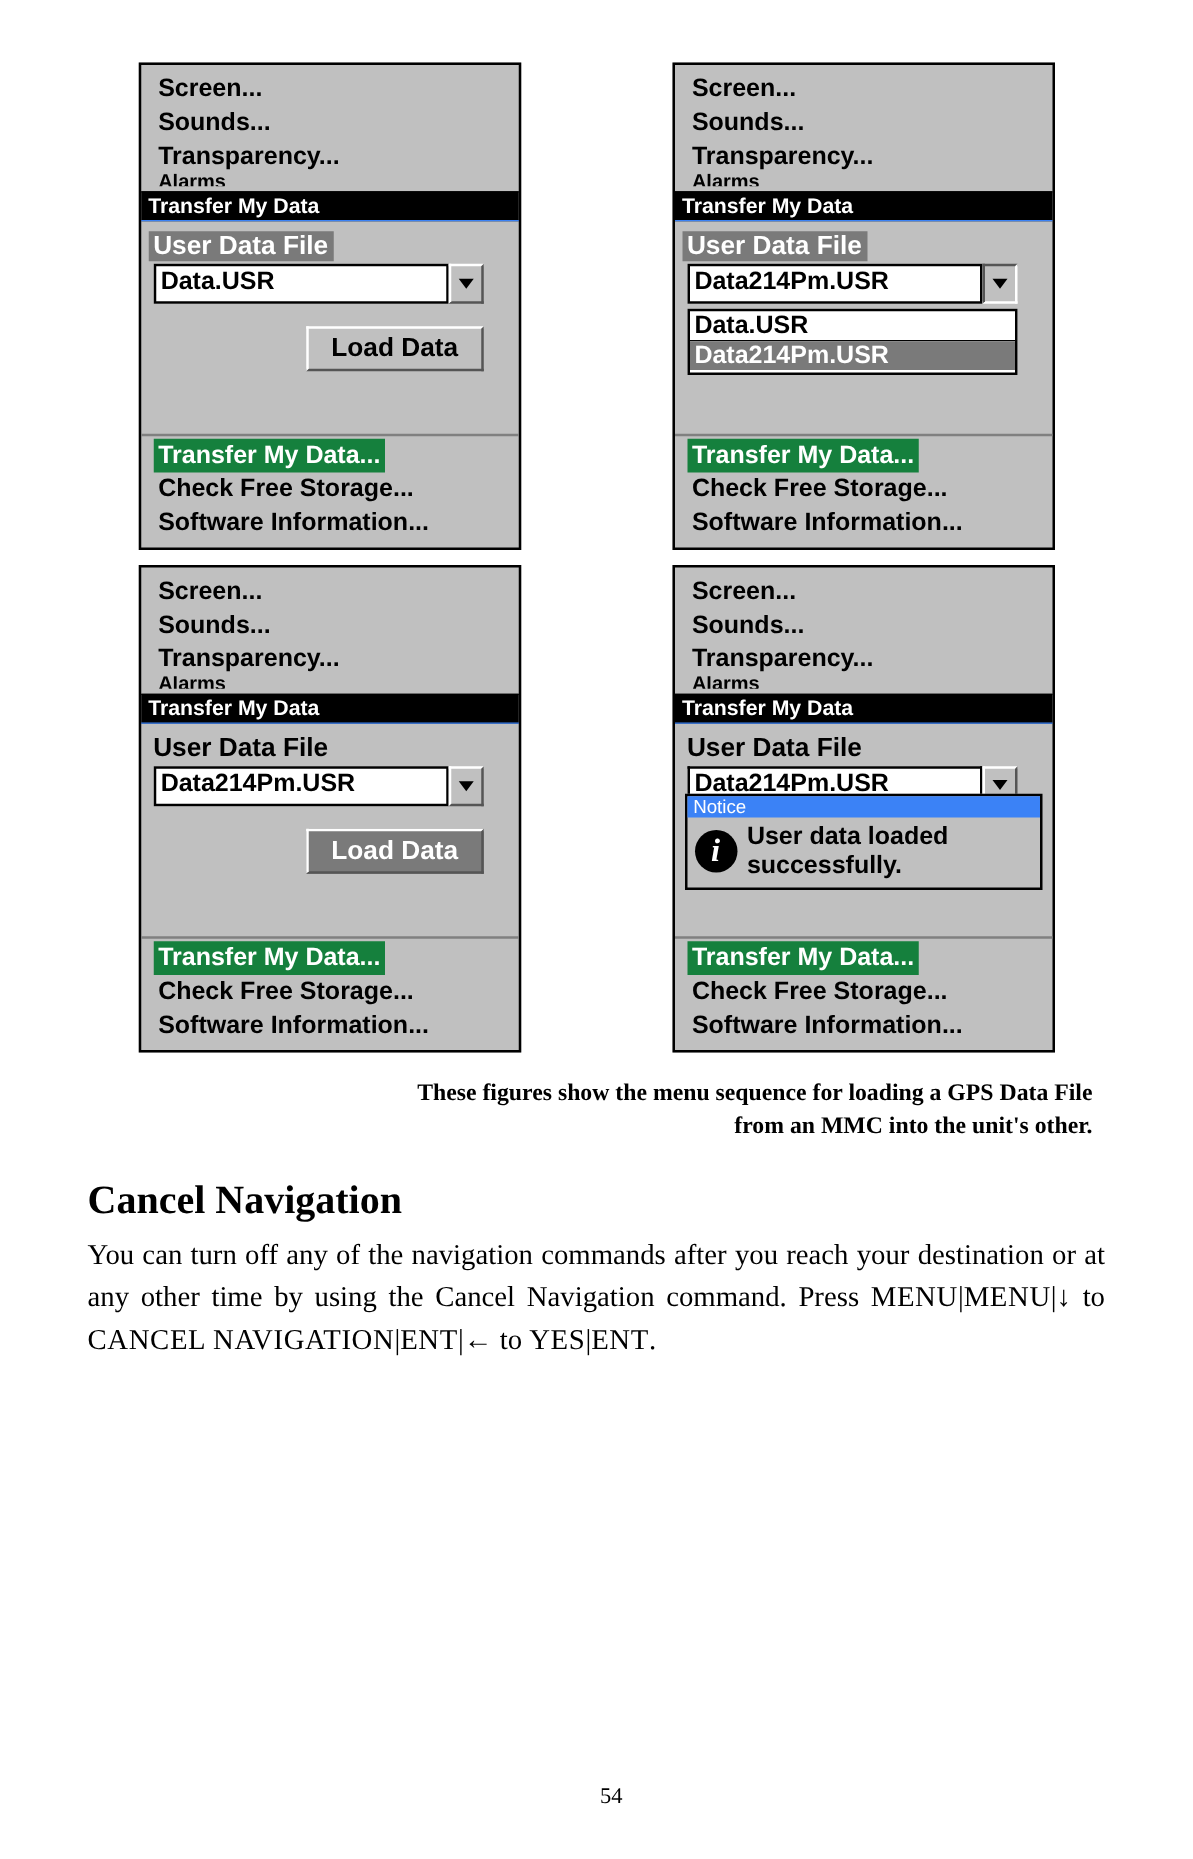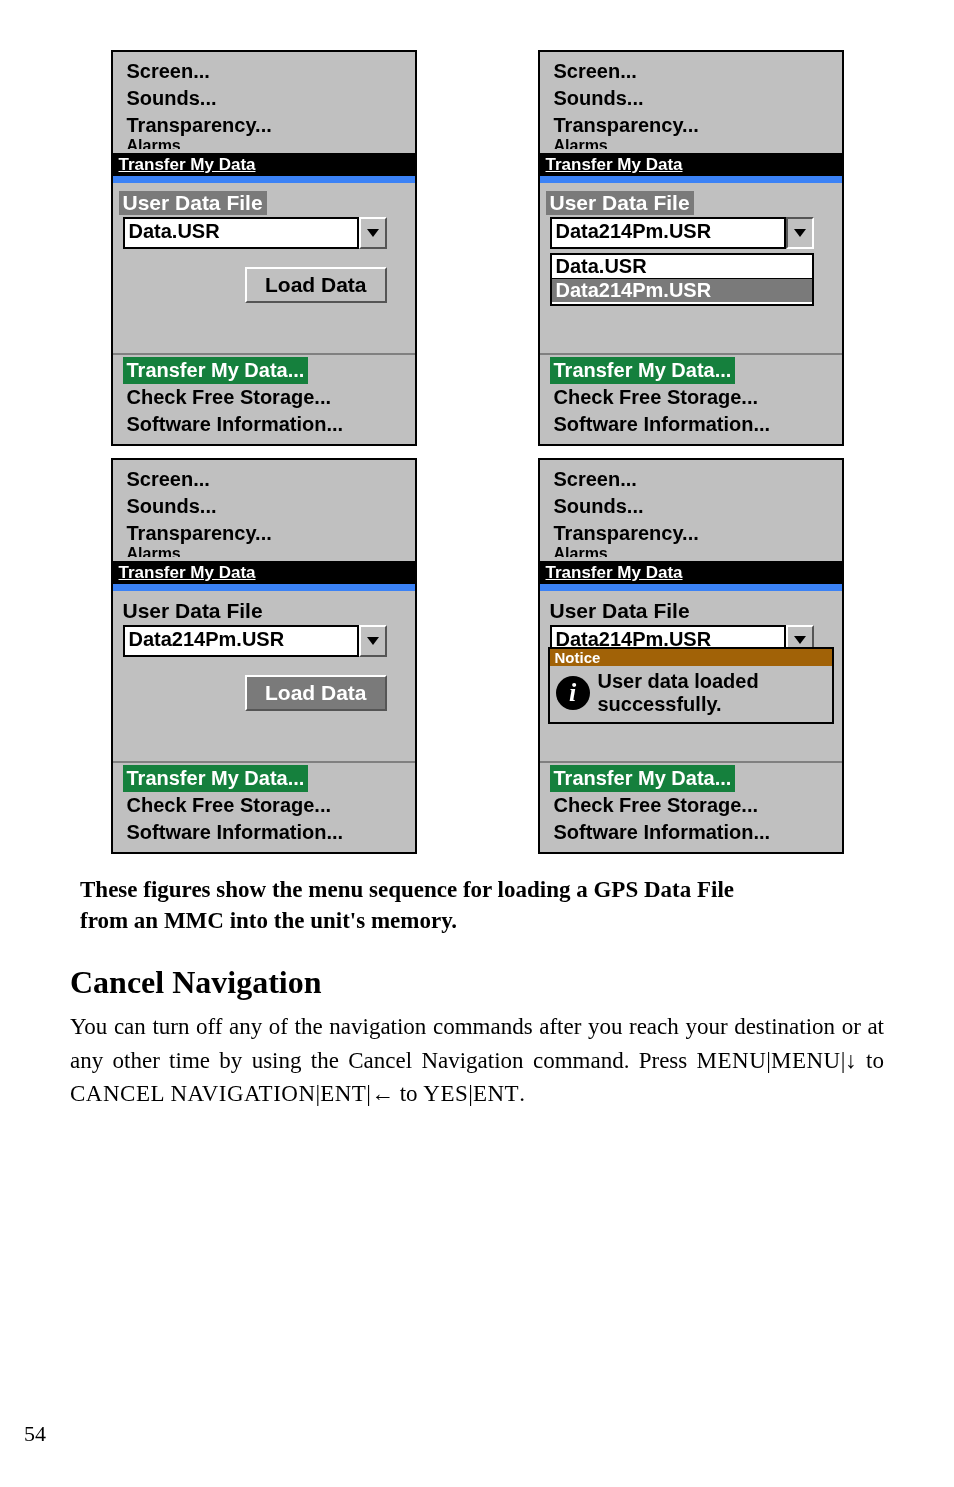--- a/index.html
+++ b/index.html
@@ -46,22 +46,21 @@
     overflow: hidden;
     height: 10px;
   }
   .dlg-title {
     background: #000;
     color: #fff;
     font-size: 17px;
     font-weight: bold;
     padding: 1px 6px;
     border-top: 1px solid #000;
-    border-bottom: 7px solid #3b82f6;
-    text-decoration: underline;
+    border-bottom: 1px solid #3b82f6;
   }
   .dlg-body {
     padding: 6px 28px 20px 10px;
     min-height: 170px;
     box-sizing: border-box;
     position: relative;
   }
   .field-label {
     font-size: 21px;
     font-weight: bold;
@@ -148,24 +147,24 @@
   }
   .notice {
     position: absolute;
     left: 8px;
     right: 8px;
     top: 56px;
     background: #c0c0c0;
     border: 2px solid #000;
   }
   .notice-title {
-    background: #a16207;
+    background: #3b82f6;
     color: #fff;
     font-size: 15px;
-    font-weight: bold;
+    font-weight: normal;
     padding: 0 5px;
   }
   .notice-body {
     display: flex;
     align-items: center;
     gap: 8px;
     padding: 4px 6px 6px 6px;
     font-size: 20px;
     font-weight: bold;
     line-height: 1.15;
@@ -189,46 +188,47 @@
     border-top: 2px solid #808080;
   }
   .bottom-menu .menu-line.first {
     background: #15803d;
     color: #fff;
     padding: 0 4px;
     margin-left: -4px;
     display: inline-block;
   }
   .caption {
-    text-align: left;
+    text-align: right;
     font-family: "Century Schoolbook", Georgia, serif;
     font-weight: bold;
-    font-size: 23px;
+    font-size: 19px;
     line-height: 1.35;
     margin: 20px 10px 28px 10px;
   }
   h2.section {
     font-family: "Century Schoolbook", Georgia, serif;
     font-weight: bold;
     font-size: 32px;
     margin: 6px 0 10px 0;
   }
   .body-text {
     font-family: "Century Schoolbook", Georgia, serif;
     font-size: 23px;
     line-height: 1.42;
     text-align: justify;
   }
   .smallcaps {
     font-variant: small-caps;
     letter-spacing: 0.5px;
   }
   .pagenum {
+    text-align: center;
     font-family: "Century Schoolbook", Georgia, serif;
-    font-size: 22px;
+    font-size: 18px;
     position: absolute;
     bottom: 40px;
     left: 0; right: 0; margin-left: 24px;
   }
   .arrow {
     font-family: Arial, sans-serif;
     font-weight: bold;
   }
 </style>
 </head>
@@ -348,21 +348,21 @@
         <span class="menu-line first">Transfer My Data...</span>
         <div class="menu-line">Check Free Storage...</div>
         <div class="menu-line">Software Information...</div>
       </div>
     </div>
 
   </div>
 
   <div class="caption">
     <span>These figures show the menu sequence for loading a GPS Data File</span><br>
-    <span>from an MMC into the unit's memory.</span>
+    <span>from an MMC into the unit's other.</span>
   </div>
 
   <h2 class="section">Cancel Navigation</h2>
 
   <div class="body-text">
     <span>You can turn off any of the navigation commands after you reach your destination or at any other time by using the Cancel Navigation command. Press </span><span class="smallcaps">MENU</span><span>|</span><span class="smallcaps">MENU</span><span>|</span><span class="arrow">↓</span><span> to </span><span class="smallcaps">CANCEL NAVIGATION</span><span>|</span><span class="smallcaps">ENT</span><span>|</span><span class="arrow">←</span><span> to </span><span class="smallcaps">YES</span><span>|</span><span class="smallcaps">ENT</span><span>.</span>
   </div>
 
 </div>
 

